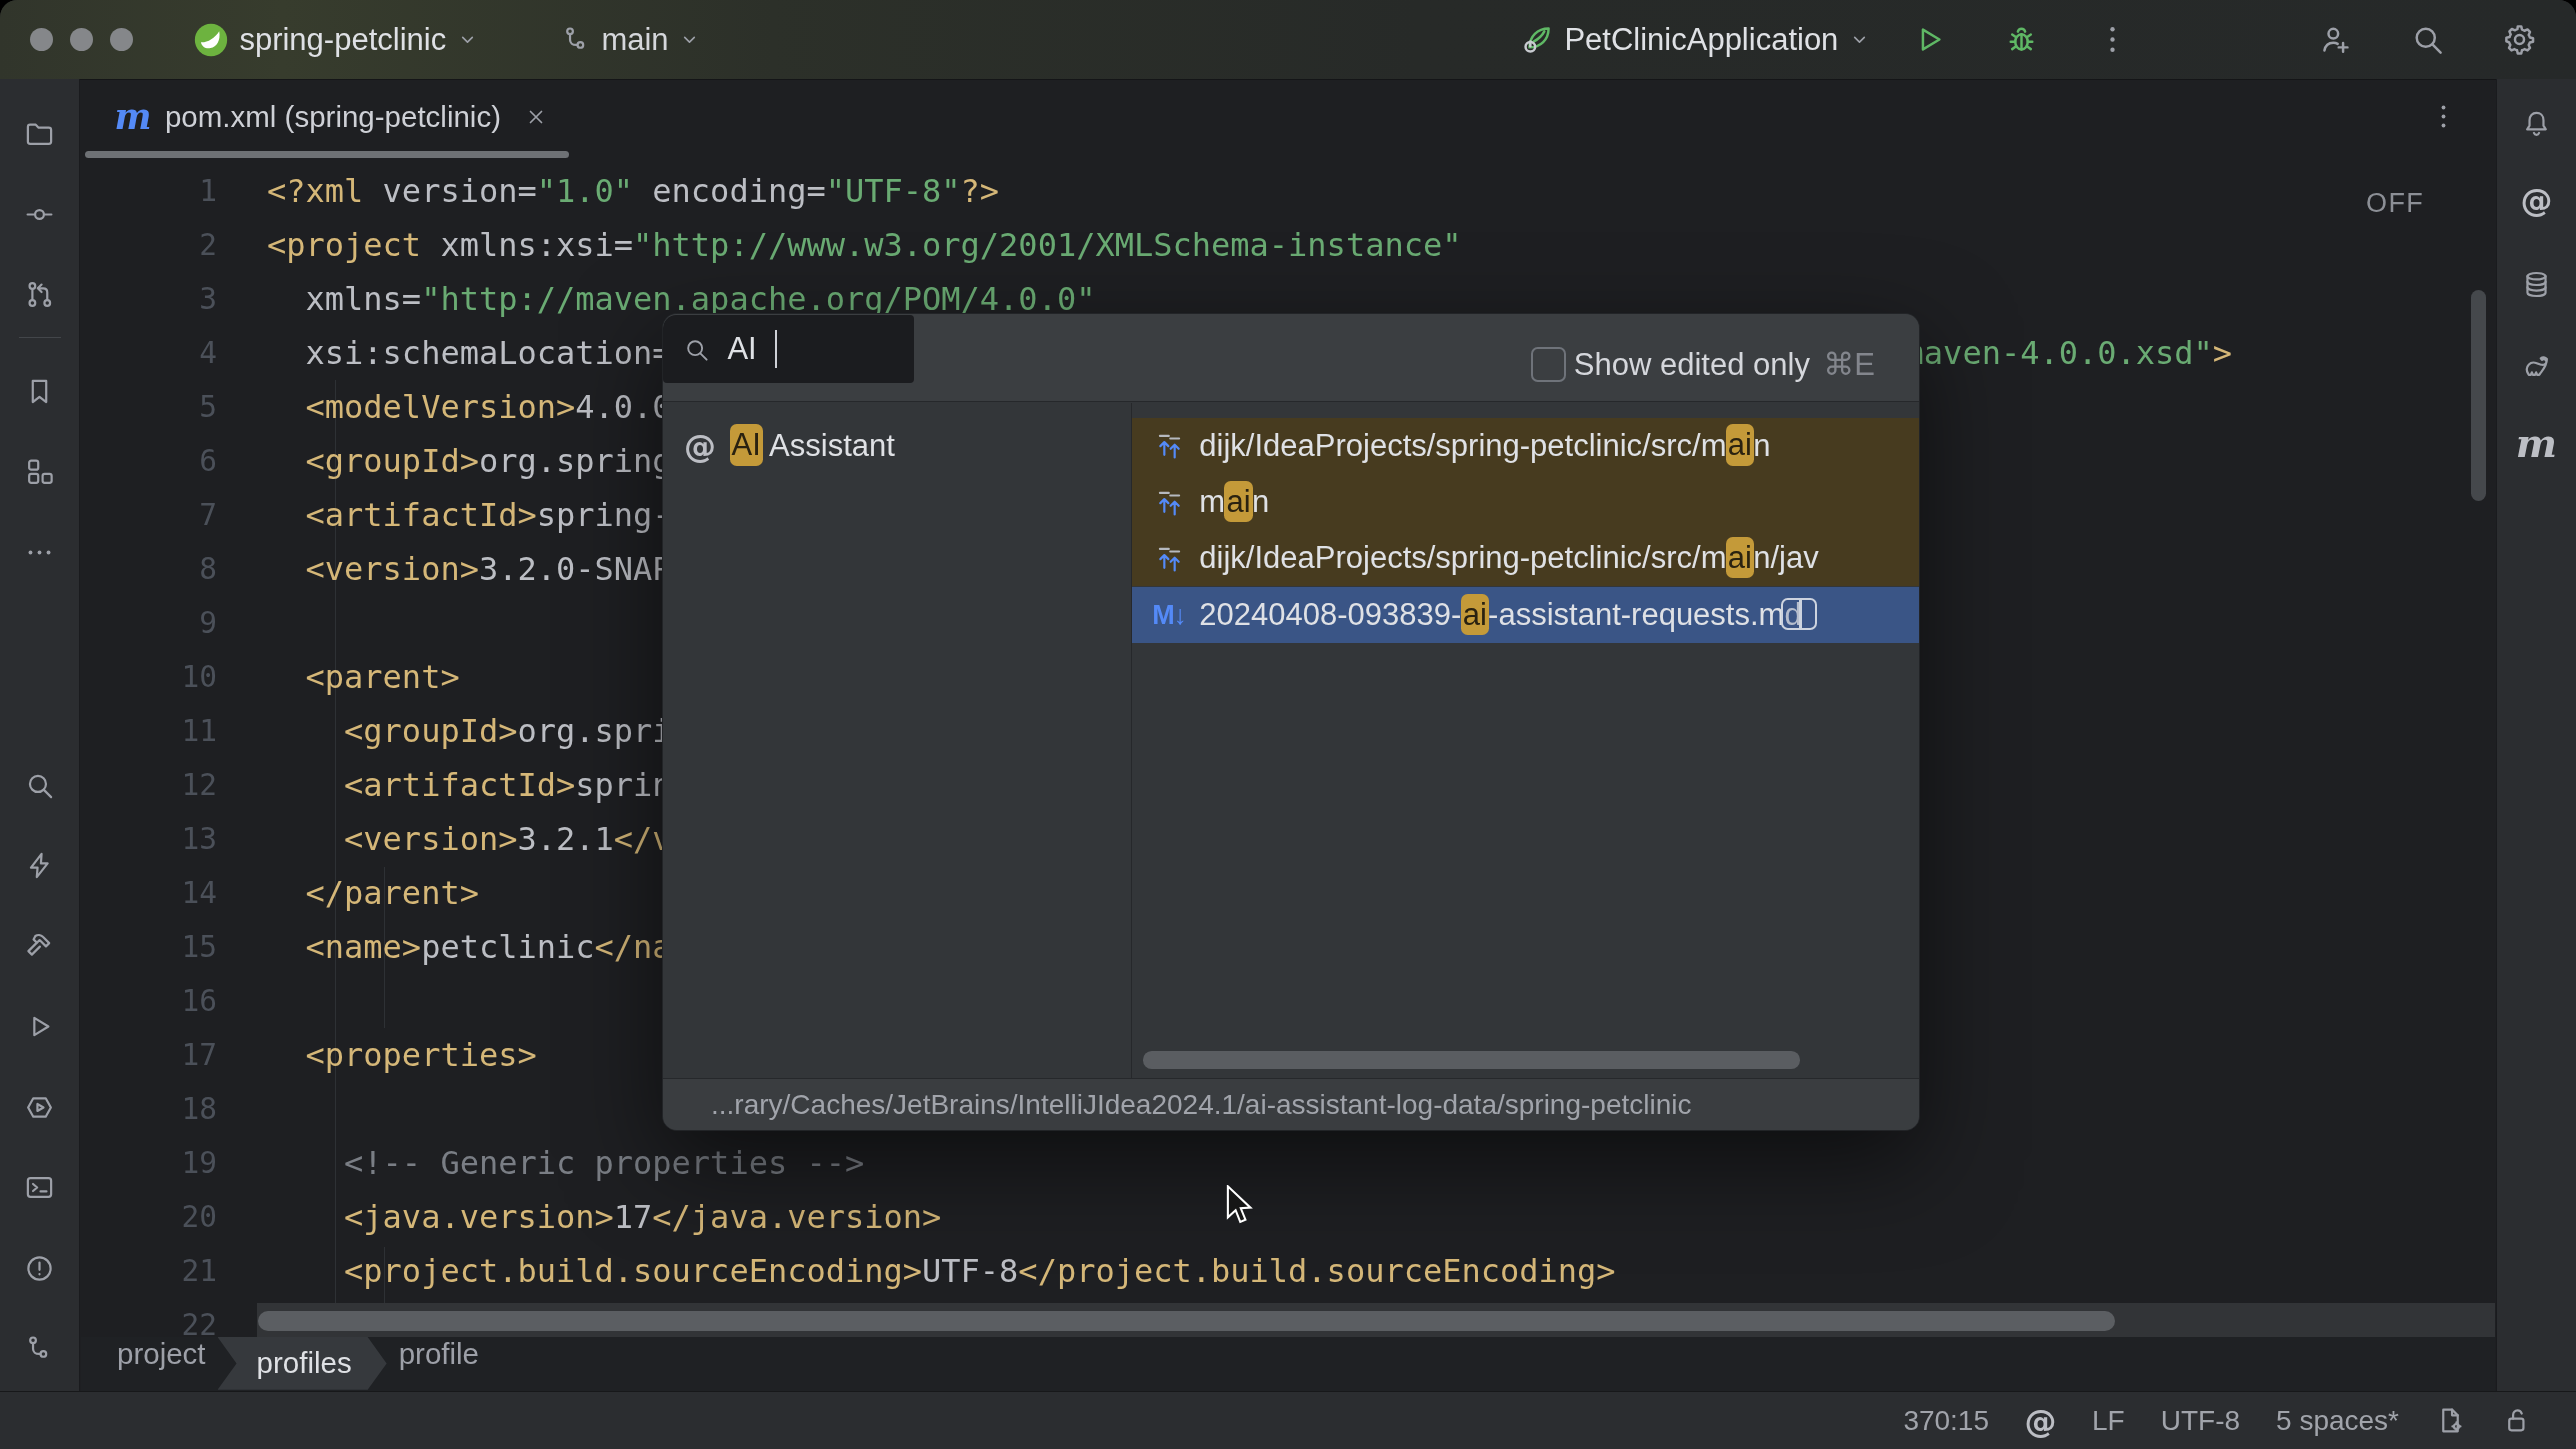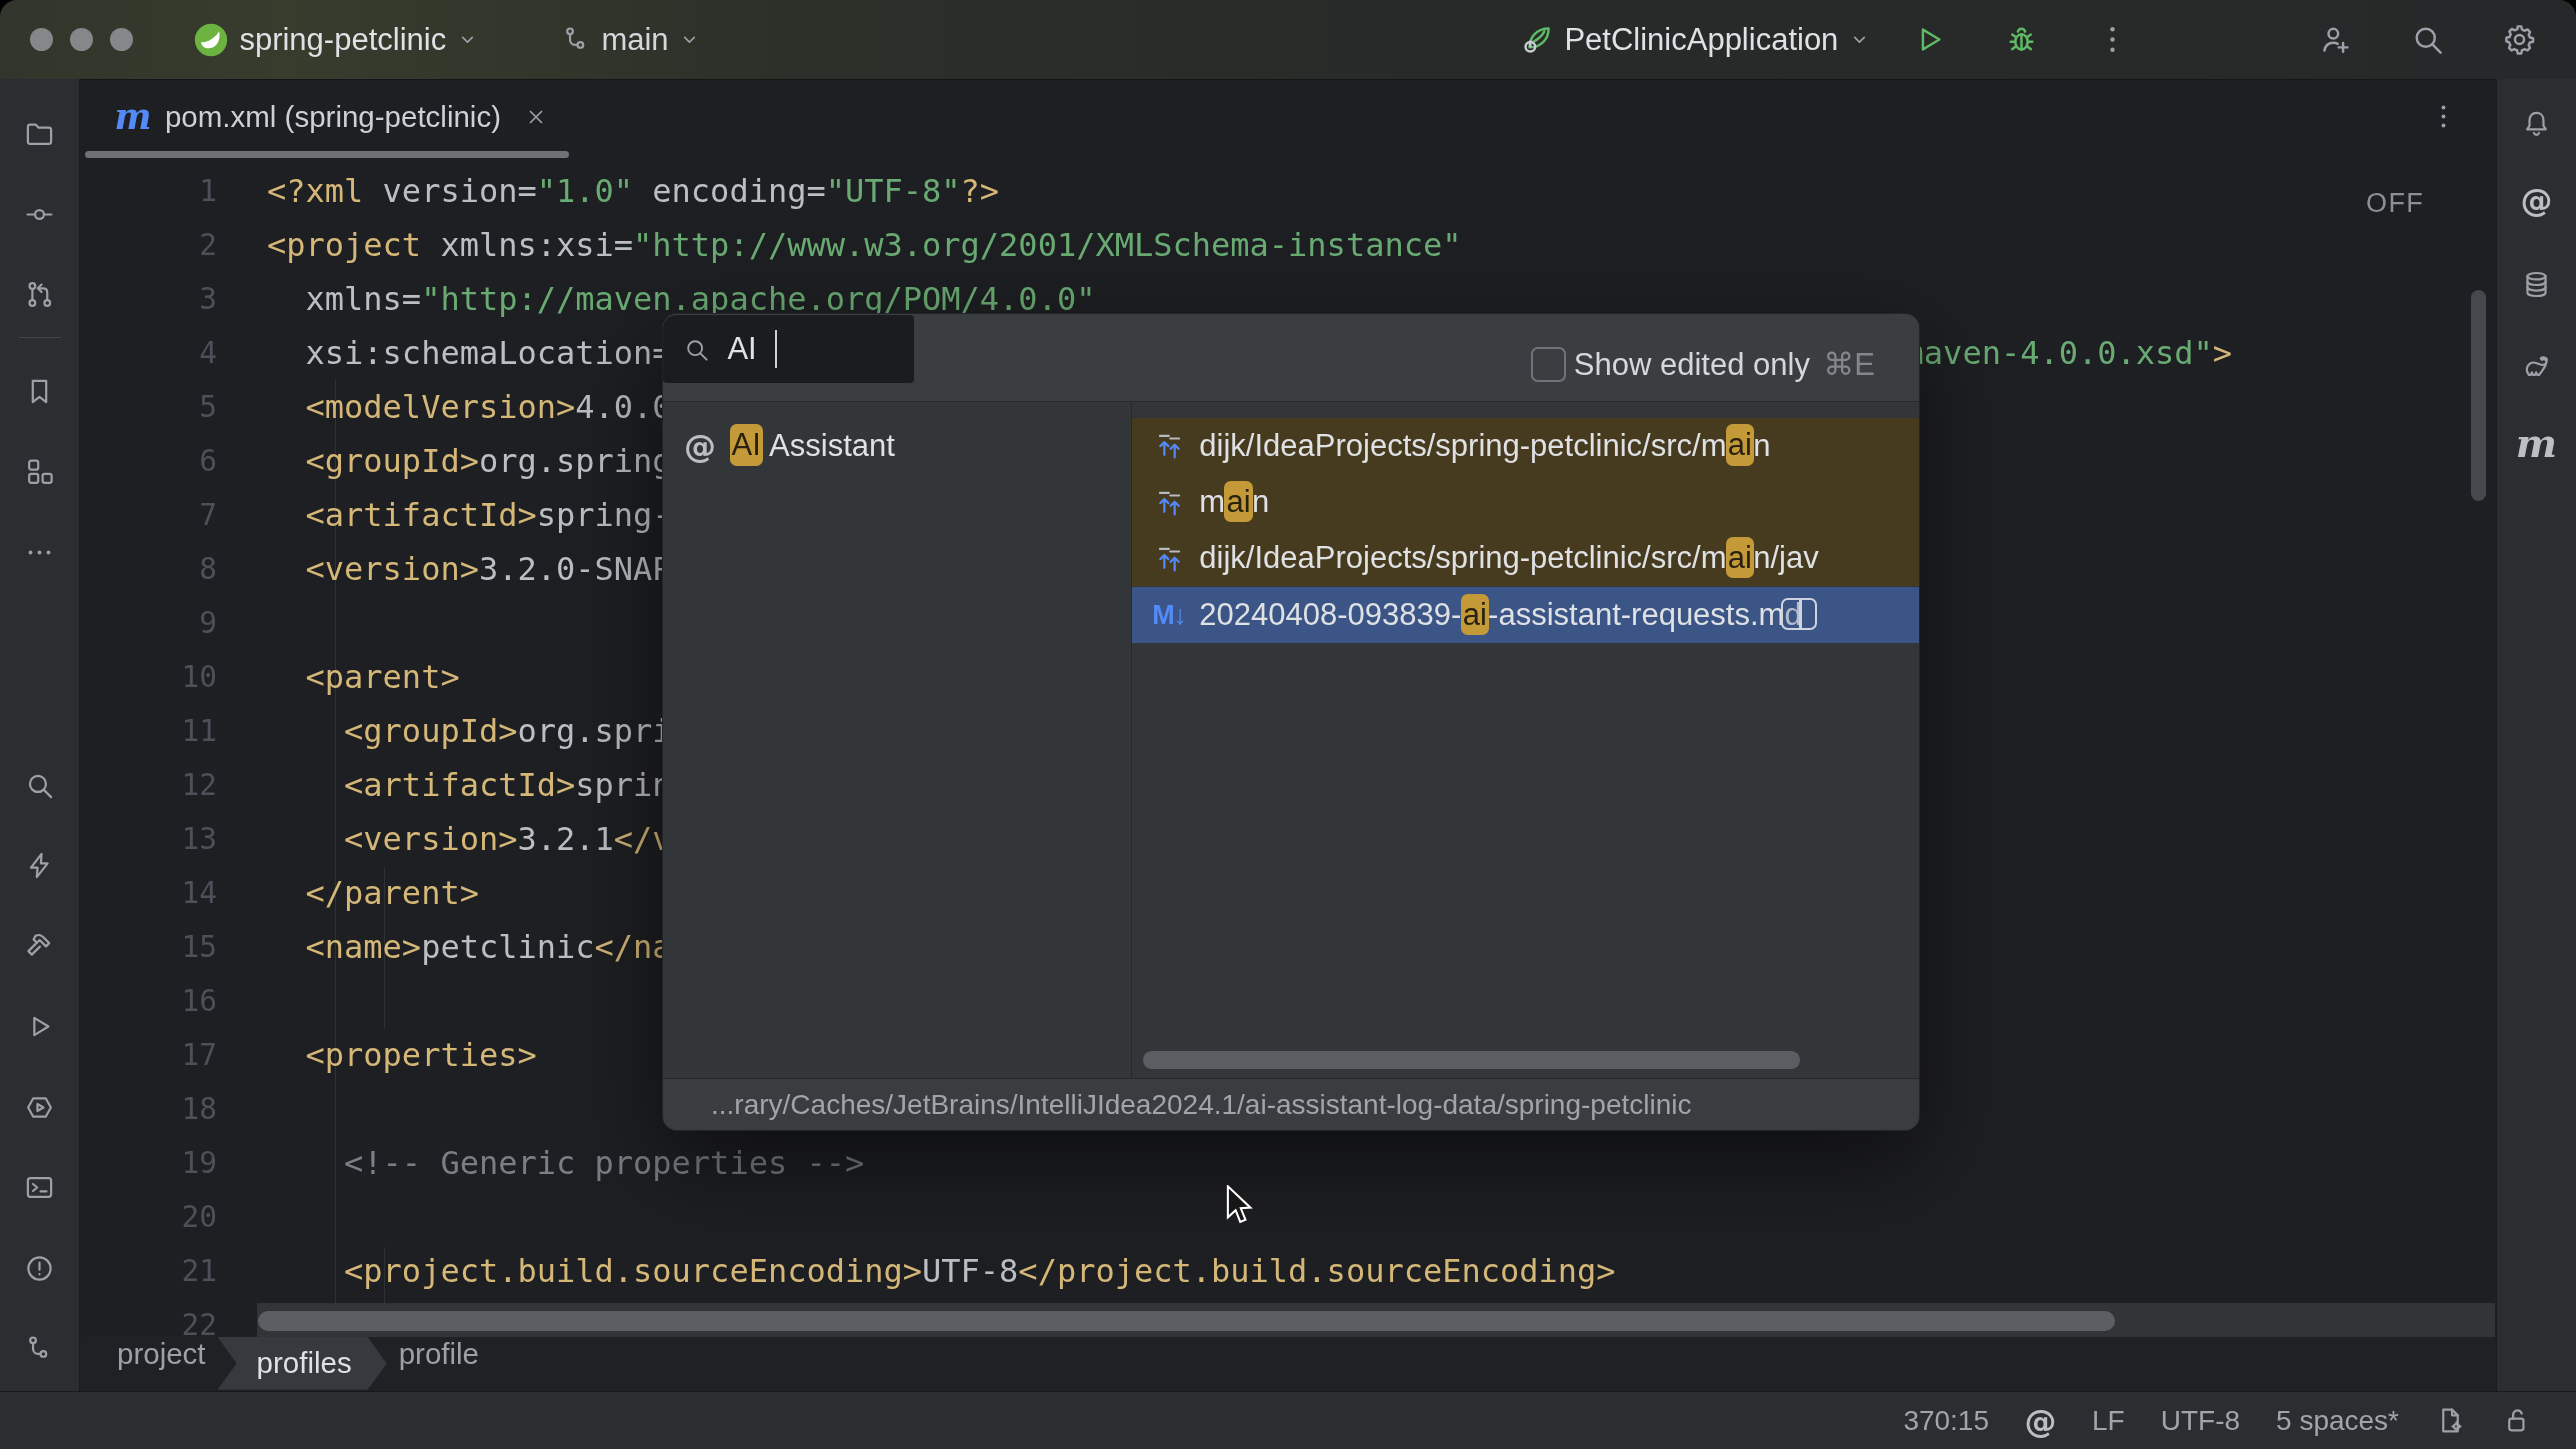--- a/index.html
+++ b/index.html
@@ -396,21 +396,21 @@
           <div class="code-line"><span class="gutter">10</span><span class="lcontent"><span class="t-txt">  </span><span class="t-tag">&lt;parent&gt;</span></span></div>
           <div class="code-line"><span class="gutter">11</span><span class="lcontent"><span class="t-txt">    </span><span class="t-tag">&lt;groupId&gt;</span><span class="t-txt">org.springframework.boot</span><span class="t-tag">&lt;/groupId&gt;</span></span></div>
           <div class="code-line"><span class="gutter">12</span><span class="lcontent"><span class="t-txt">    </span><span class="t-tag">&lt;artifactId&gt;</span><span class="t-txt">spring-boot-starter-parent</span><span class="t-tag">&lt;/artifactId&gt;</span></span></div>
           <div class="code-line"><span class="gutter">13</span><span class="lcontent"><span class="t-txt">    </span><span class="t-tag">&lt;version&gt;</span><span class="t-txt">3.2.1</span><span class="t-tag">&lt;/version&gt;</span></span></div>
           <div class="code-line"><span class="gutter">14</span><span class="lcontent"><span class="t-txt">  </span><span class="t-tag">&lt;/parent&gt;</span></span></div>
           <div class="code-line"><span class="gutter">15</span><span class="lcontent"><span class="t-txt">  </span><span class="t-tag">&lt;name&gt;</span><span class="t-txt">petclinic</span><span class="t-tag">&lt;/name&gt;</span></span></div>
           <div class="code-line"><span class="gutter">16</span><span class="lcontent"></span></div>
           <div class="code-line"><span class="gutter">17</span><span class="lcontent"><span class="t-txt">  </span><span class="t-tag">&lt;properties&gt;</span></span></div>
           <div class="code-line"><span class="gutter">18</span><span class="lcontent"></span></div>
           <div class="code-line"><span class="gutter">19</span><span class="lcontent"><span class="t-txt">    </span><span class="t-com">&lt;!-- Generic properties --&gt;</span></span></div>
-          <div class="code-line"><span class="gutter">20</span></div>
+          <div class="code-line"><span class="gutter">20</span><span class="lcontent"><span class="t-txt">    </span><span class="t-tag">&lt;java.version&gt;</span><span class="t-txt">17</span><span class="t-tag">&lt;/java.version&gt;</span></span></div>
           <div class="code-line"><span class="gutter">21</span><span class="lcontent"><span class="t-txt">    </span><span class="t-tag">&lt;project.build.sourceEncoding&gt;</span><span class="t-txt">UTF-8</span><span class="t-tag">&lt;/project.build.sourceEncoding&gt;</span></span></div>
           <div class="code-line"><span class="gutter">22</span><span class="lcontent"></span></div>
         </div>
       <div class="off-badge">OFF</div>
       <div class="vscroll"></div>
       <div class="hscroll-track"></div>
       <div class="hscroll"></div>
     </div>
 
     <div class="breadcrumbs" id="crumbs">

